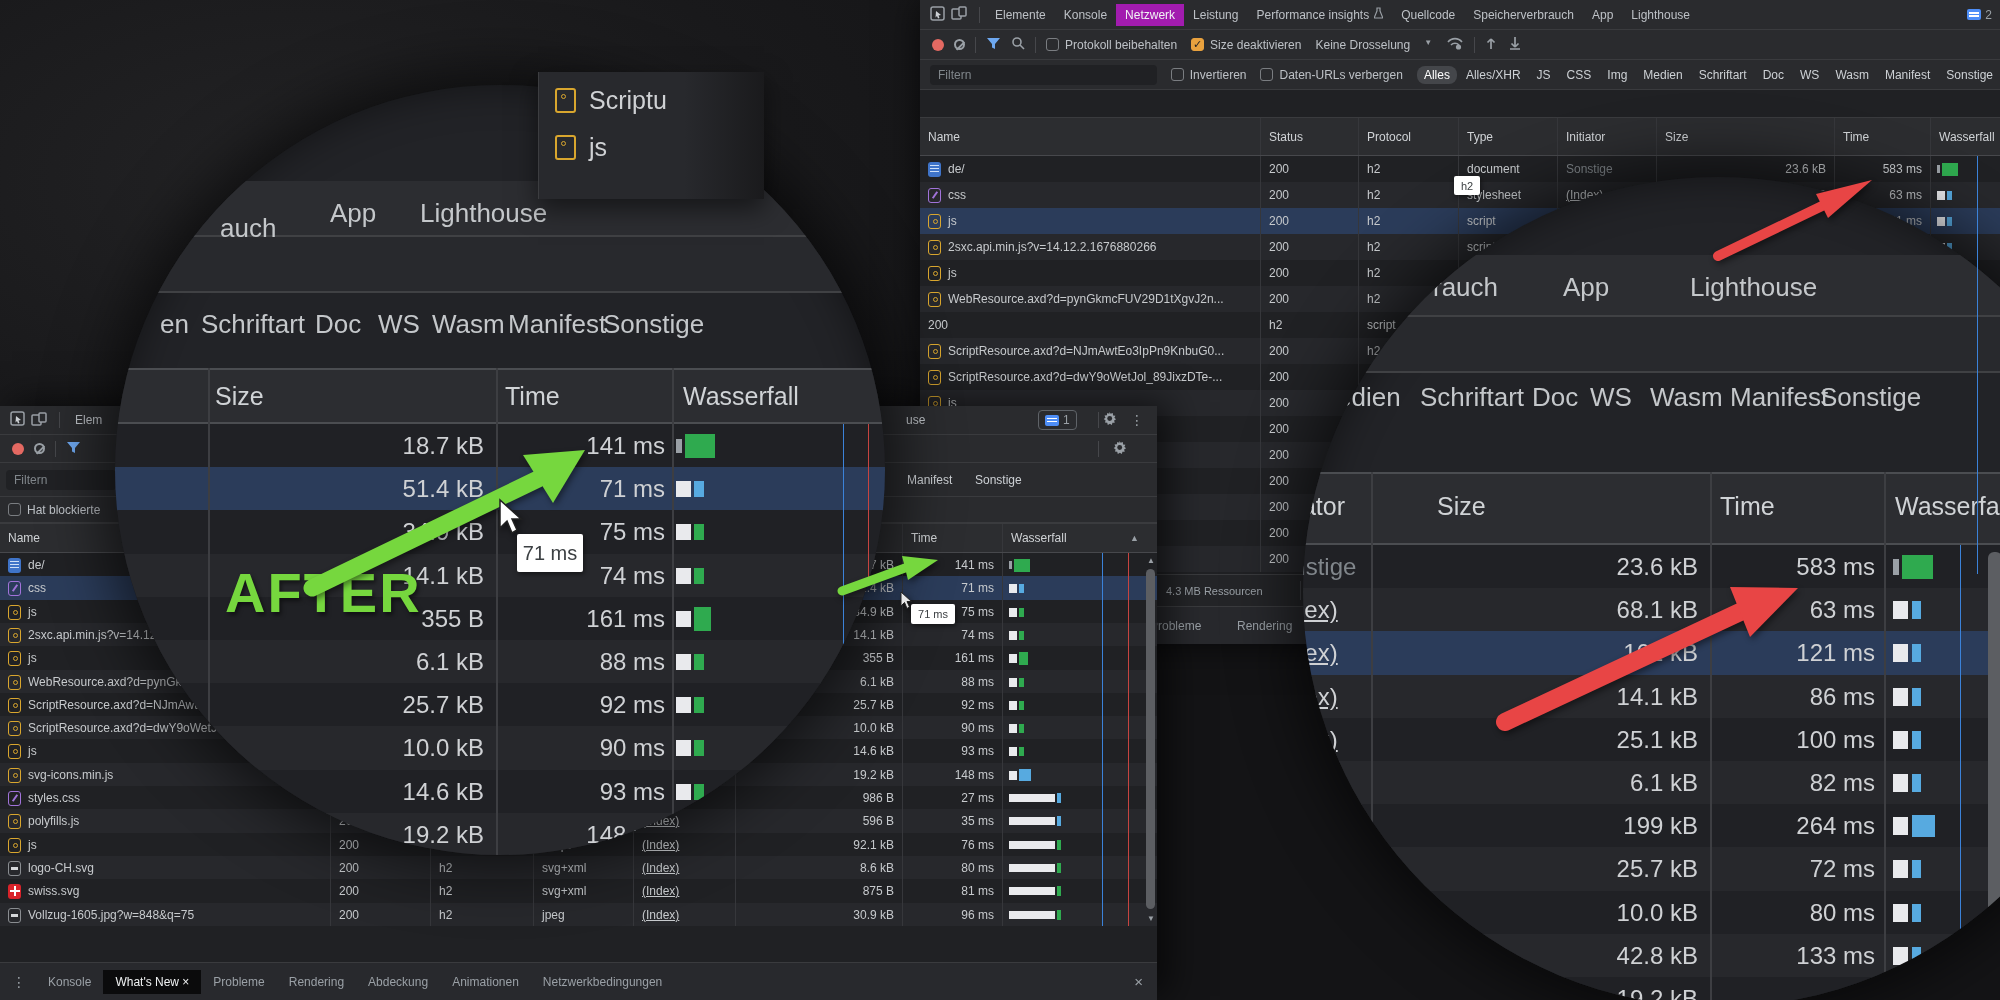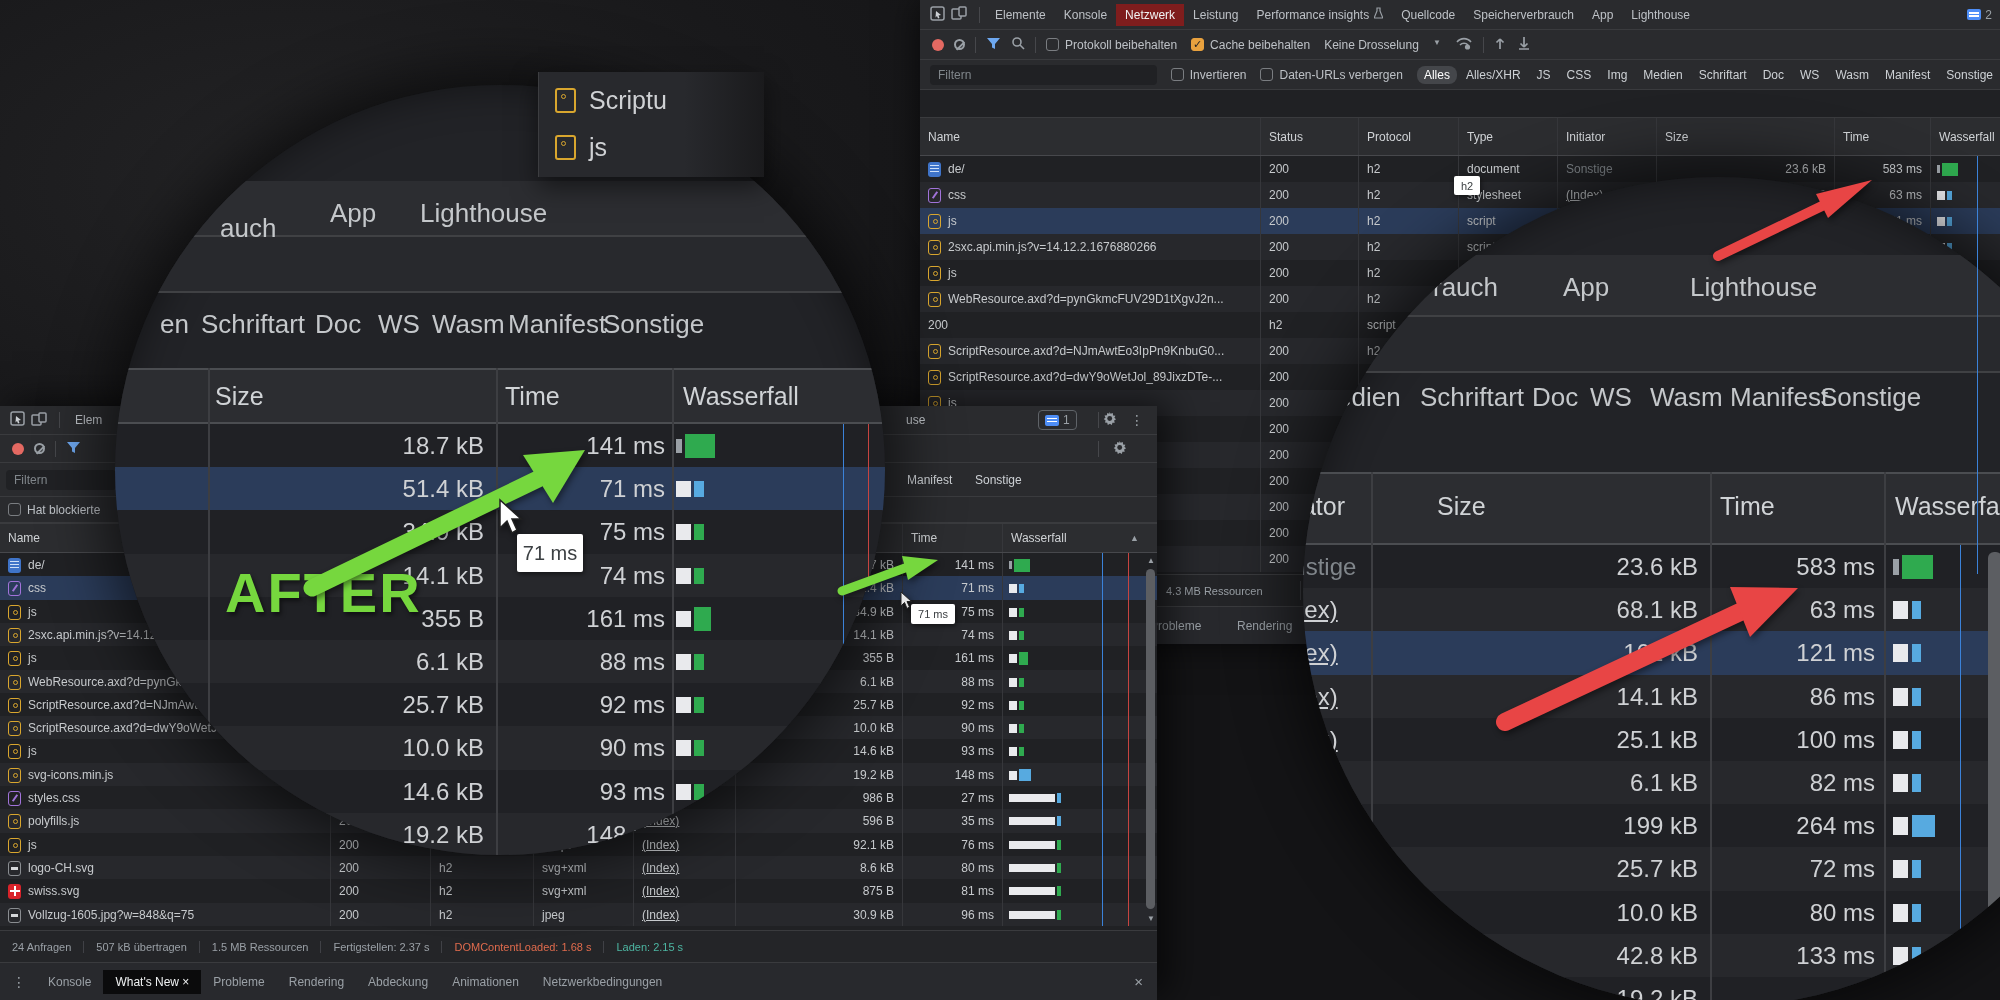--- a/index.html
+++ b/index.html
@@ -4,21 +4,21 @@
 <style>
   html,body{margin:0;padding:0;background:#0e0e10;}
   *{box-sizing:border-box;}
   .stage{position:relative;width:2000px;height:1000px;overflow:hidden;
     background:radial-gradient(900px 500px at 300px 180px, #232325 0%, #19191b 55%, #141416 100%);
     font-family:"Liberation Sans","DejaVu Sans",sans-serif;color:#c7cacd;}
   .win{position:absolute;background:#202124;box-shadow:0 0 34px rgba(0,0,0,.65);}
   
   .tabbar,.toolbar,.filterbar,.checkrow{position:absolute;left:0;right:0;display:flex;align-items:center;background:#2a2b2e;border-bottom:1px solid #3a3b3e;font-size:12px;color:#bdc1c6;}
   .tab{padding:4px 9px;white-space:nowrap;display:flex;align-items:center;gap:5px;}
-  .tab.active{background:#7f1d1d;color:#f1f3f4;}
+  .tab.active{background:#a21caf;color:#f1f3f4;}
   .pill{padding:2px 7px;border-radius:8px;white-space:nowrap;color:#cdd1d5;}
   .pill.active{background:#44464a;color:#fff;}
   .sep{width:1px;height:16px;background:#46474b;margin:0 6px;flex:none;}
   .cb{width:13px;height:13px;border:1.5px solid #7a7d81;border-radius:3px;margin-right:6px;flex:none;display:inline-flex;align-items:center;justify-content:center;}
   .cb.checked{background:#e8a13e;border-color:#e8a13e;color:#202124;font-size:11px;font-weight:bold;line-height:1;}
   .cb-label{display:flex;align-items:center;margin-right:14px;white-space:nowrap;}
   .flt-input{background:#202124;border:none;border-radius:4px;color:#bdc1c6;font-size:12px;padding:3px 8px;outline:none;}
   .flt-input::placeholder{color:#80868b;}
   
   .ic{flex:none;display:inline-block;}
@@ -146,21 +146,21 @@
             <circle cx="6" cy="6" r="4" fill="none" stroke="#9aa0a6" stroke-width="1.6"></circle>
             <path d="M9 9 L13 13" stroke="#9aa0a6" stroke-width="1.6"></path>
           </svg></span>
       <span class="sep" style="margin:0 10px;"></span>
       <label class="cb-label">
           <span class="cb"></span>
           <span>Protokoll beibehalten</span>
         </label>
       <label class="cb-label">
           <span class="cb checked">✓</span>
-          <span>Cache beibehalten</span>
+          <span>Size deaktivieren</span>
         </label>
       <span style="display:flex;gap:14px;">
           <span>Keine Drosselung</span>
           <span style="font-size:8px;color:#9aa0a6;">▼</span>
         </span>
       <span class="ic" style="margin-left:14px;"><svg width="18" height="14" viewBox="0 0 18 14">
             <path d="M2 6 A9 9 0 0 1 16 6" fill="none" stroke="#9aa0a6" stroke-width="1.6"></path>
             <path d="M5 9 A5.5 5.5 0 0 1 13 9" fill="none" stroke="#9aa0a6" stroke-width="1.6"></path>
             <circle cx="12.5" cy="11" r="2.6" fill="#9aa0a6"></circle>
           </svg></span>
@@ -864,42 +864,34 @@
               <span class="seg green" style="width: 4px; height: 10px; margin-left: 2px;"></span>
             </span>
           </div>
         </div>
         <div class="evline blue" style="left: 1102px;"></div>
         <div class="evline red" style="left: 1128px;"></div>
         <div class="scrbtn" style="right: 2px; top: 3px;">▲</div>
         <div class="scroll" style="right: 2px; top: 16px; height: 340px; width: 9px;"></div>
         <div class="scrbtn" style="right: 2px; bottom: 3px;">▼</div>
       </div>
-    <div class="statusbar" id="lw-status" style="top:524px;height:32px;">
-        <span class="it">24 Anfragen</span>
-        <span class="it">507 kB übertragen</span>
-        <span class="it">1.5 MB Ressourcen</span>
-        <span class="it">Fertigstellen: 2.37 s</span>
-        <span class="it dcl">DOMContentLoaded: 1.68 s</span>
-        <span class="it load">Laden: 2.15 s</span>
-      </div>
     <div class="drawer" id="lw-drawer" style="top:556px;height:38px;">
       <span class="ic ic-dots" style="margin:0 10px 0 12px;">⋮</span>
     <span class="dtab">Konsole</span>
         <span class="dtab active">What's New<span> ×</span></span>
         <span class="dtab">Probleme</span>
         <span class="dtab">Rendering</span>
         <span class="dtab">Abdeckung</span>
         <span class="dtab">Animationen</span>
         <span class="dtab">Netzwerkbedingungen</span>
         <span style="margin-left: auto; margin-right: 14px; font-size: 15px;">×</span>
       </div>
   </section>
 
-  <div class="frag" style="left:538px;top:72px;width:226px;height:105px;padding-top:5px;">
+  <div class="frag" style="left:538px;top:72px;width:226px;height:127px;padding-top:5px;">
     <div class="frow">
         <span class="fi fi-js"></span>
         <span>Scriptu</span>
       </div>
     <div class="frow">
         <span class="fi fi-js"></span>
         <span>js</span>
       </div>
   </div>
 

